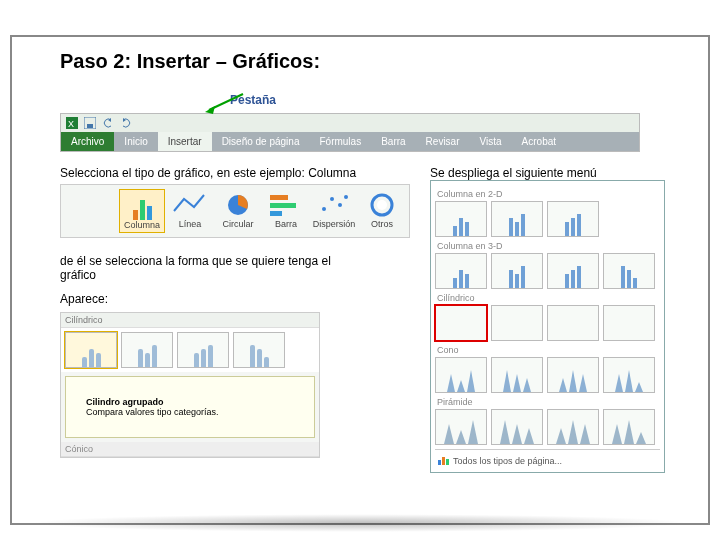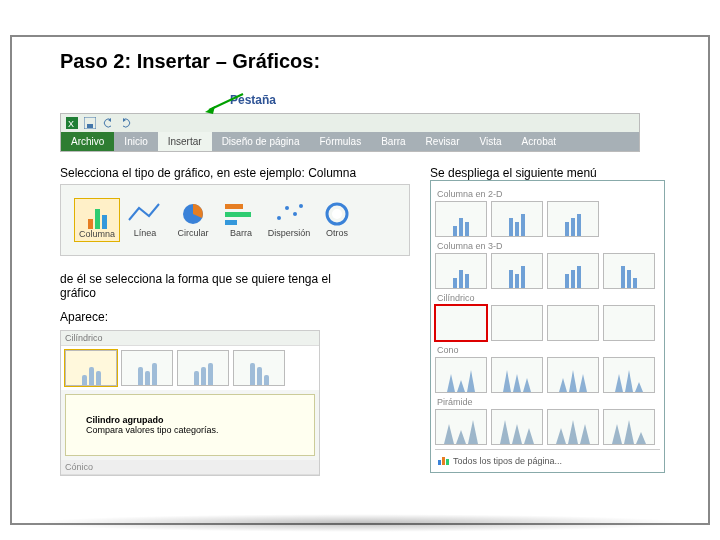--- a/index.html
+++ b/index.html
@@ -91,23 +91,24 @@
     margin-top: 6px;
   }
   .left-col { width: 350px; }
   .right-col { width: 240px; }
 
   
   .chart-types {
     background: #f3f6f3;
     border: 1px solid #ccc;
     display: flex;
-    padding: 13px;
+    padding: 4px;
     gap: 2px;
     margin-top: 4px;
+    justify-content: flex-end;
   }
   .chart-type {
     display: flex;
     flex-direction: column;
     align-items: center;
     width: 46px;
     padding: 2px;
     font-size: 9px;
     color: #444;
     cursor: pointer;

